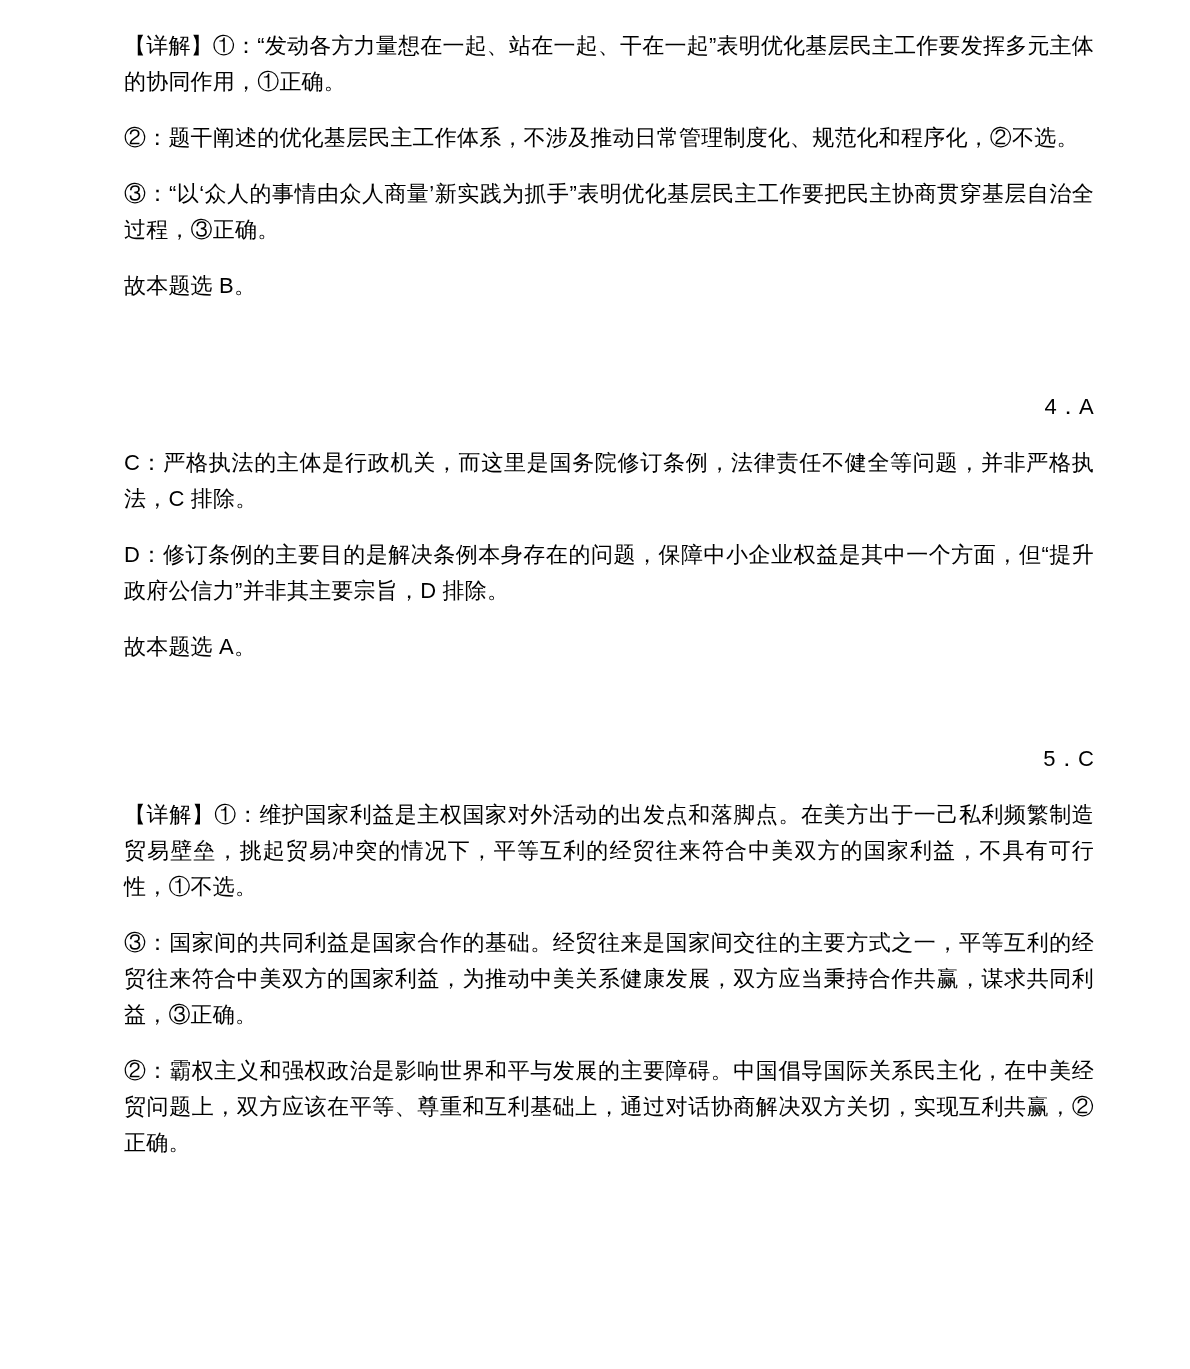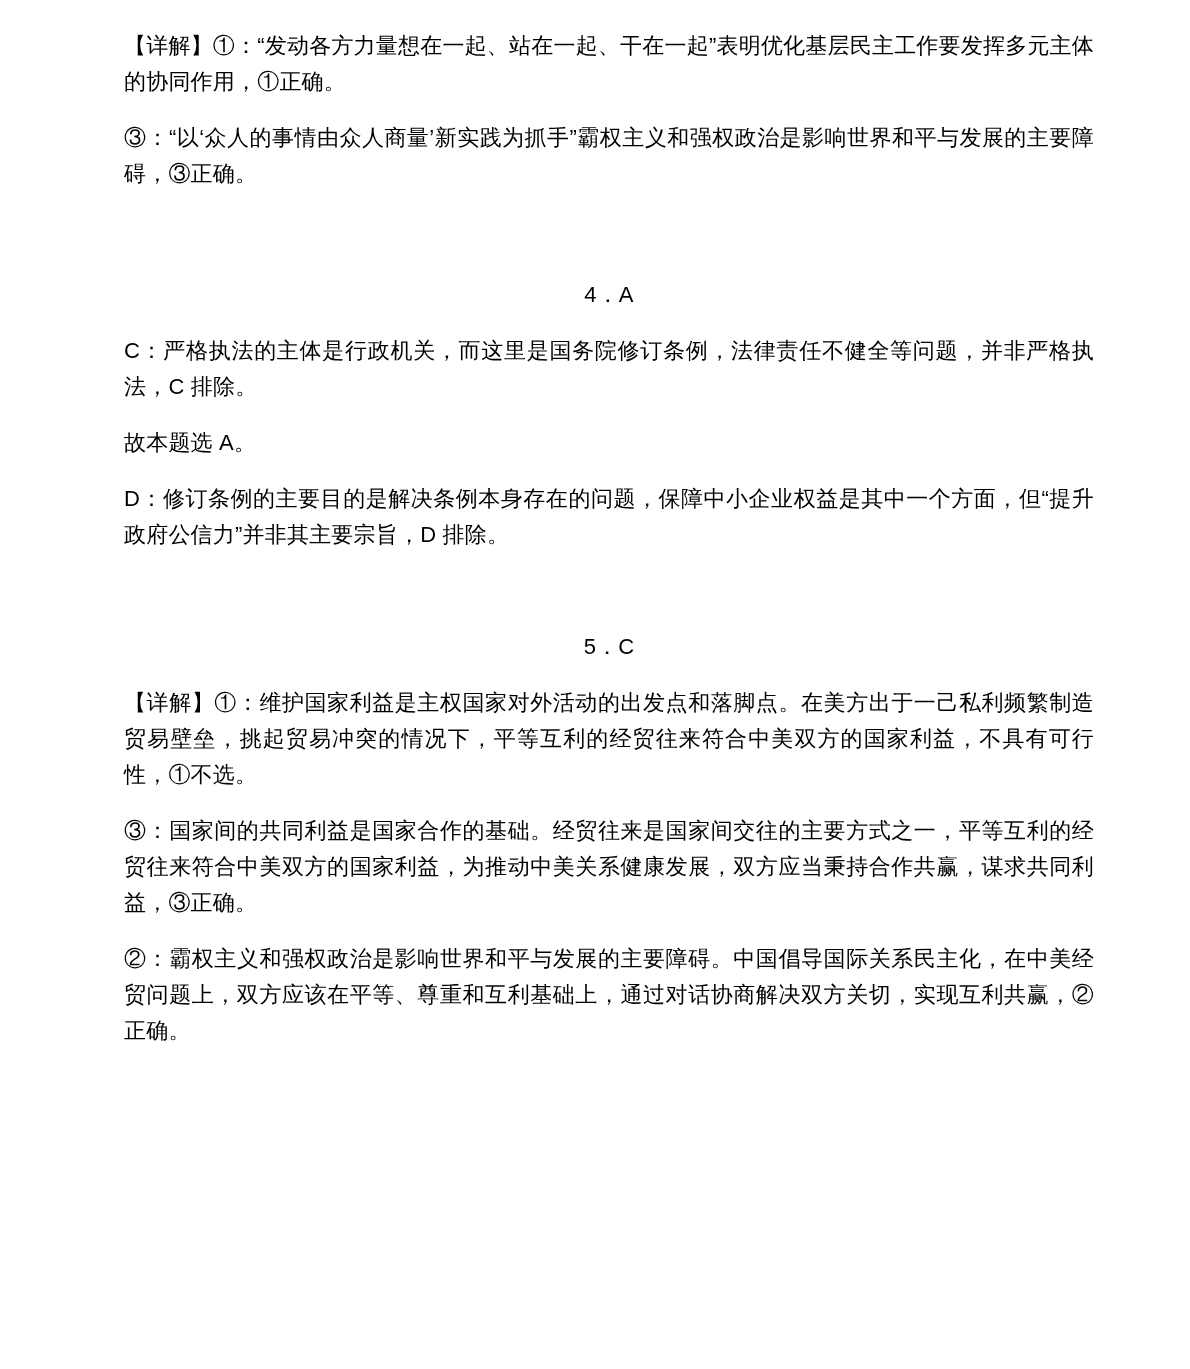--- a/index.html
+++ b/index.html
@@ -27,43 +27,45 @@
     font-size: 22px;
     line-height: 36px;
     text-align: justify;
     text-justify: inter-ideograph;
     margin: 0 0 20px 0;
     letter-spacing: 0.2px;
     word-break: break-all;
   }
 
   .doc p.answer-heading {
-    text-align: center;
+    text-align: right;
     word-break: normal;
   }
 
   
   .section-q4 .answer-heading { margin-top: 85px; }
   .section-q5 .answer-heading { margin-top: 76px; }
 </style>
 </head>
 <body>
 
 <div class="page doc">
 
   <section class="section-q3">
     <p>【详解】①：“发动各方力量想在一起、站在一起、干在一起”表明优化基层民主工作要发挥多元主体的协同作用，①正确。</p>
-    <p>③：“以‘众人的事情由众人商量’新实践为抓手”霸权主义和强权政治是影响世界和平与发展的主要障碍，③正确。</p>
+    <p>②：题干阐述的优化基层民主工作体系，不涉及推动日常管理制度化、规范化和程序化，②不选。</p>
+    <p>③：“以‘众人的事情由众人商量’新实践为抓手”表明优化基层民主工作要把民主协商贯穿基层自治全过程，③正确。</p>
+    <p>故本题选 B。</p>
   </section>
 
   <section class="section-q4">
     <p class="answer-heading">4．A</p>
     <p>C：严格执法的主体是行政机关，而这里是国务院修订条例，法律责任不健全等问题，并非严格执法，C 排除。</p>
+    <p>D：修订条例的主要目的是解决条例本身存在的问题，保障中小企业权益是其中一个方面，但“提升政府公信力”并非其主要宗旨，D 排除。</p>
     <p>故本题选 A。</p>
-    <p>D：修订条例的主要目的是解决条例本身存在的问题，保障中小企业权益是其中一个方面，但“提升政府公信力”并非其主要宗旨，D 排除。</p>
   </section>
 
   <section class="section-q5">
     <p class="answer-heading">5．C</p>
     <p>【详解】①：维护国家利益是主权国家对外活动的出发点和落脚点。在美方出于一己私利频繁制造贸易壁垒，挑起贸易冲突的情况下，平等互利的经贸往来符合中美双方的国家利益，不具有可行性，①不选。</p>
     <p>③：国家间的共同利益是国家合作的基础。经贸往来是国家间交往的主要方式之一，平等互利的经贸往来符合中美双方的国家利益，为推动中美关系健康发展，双方应当秉持合作共赢，谋求共同利益，③正确。</p>
     <p>②：霸权主义和强权政治是影响世界和平与发展的主要障碍。中国倡导国际关系民主化，在中美经贸问题上，双方应该在平等、尊重和互利基础上，通过对话协商解决双方关切，实现互利共赢，②正确。</p>
   </section>
 
 </div>

